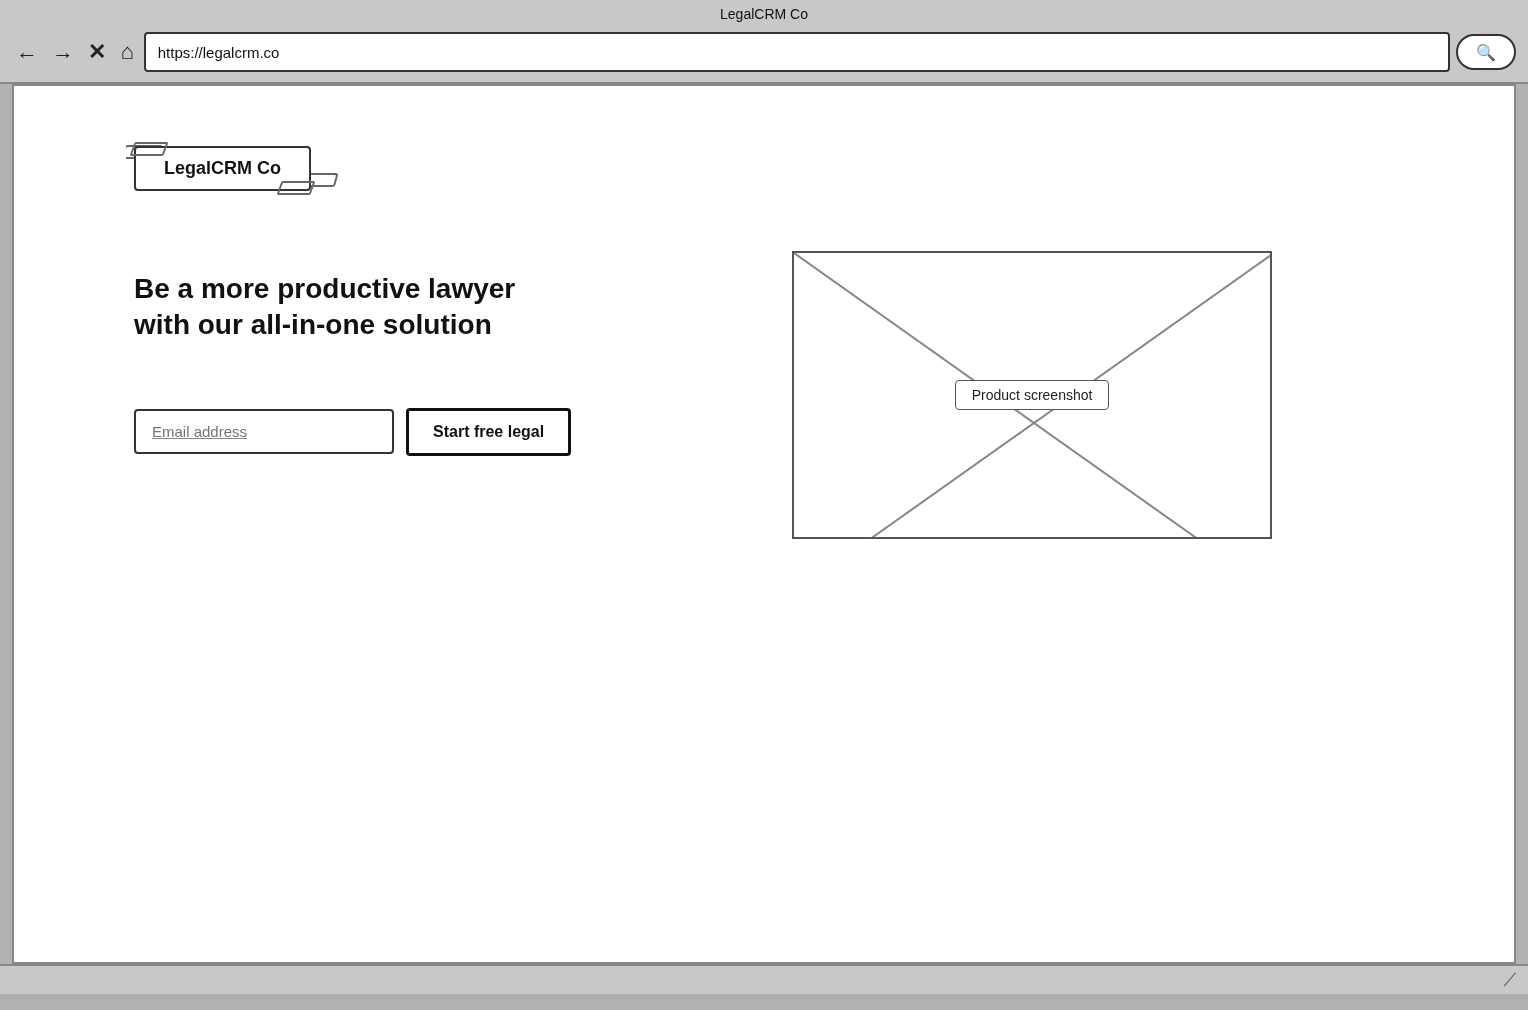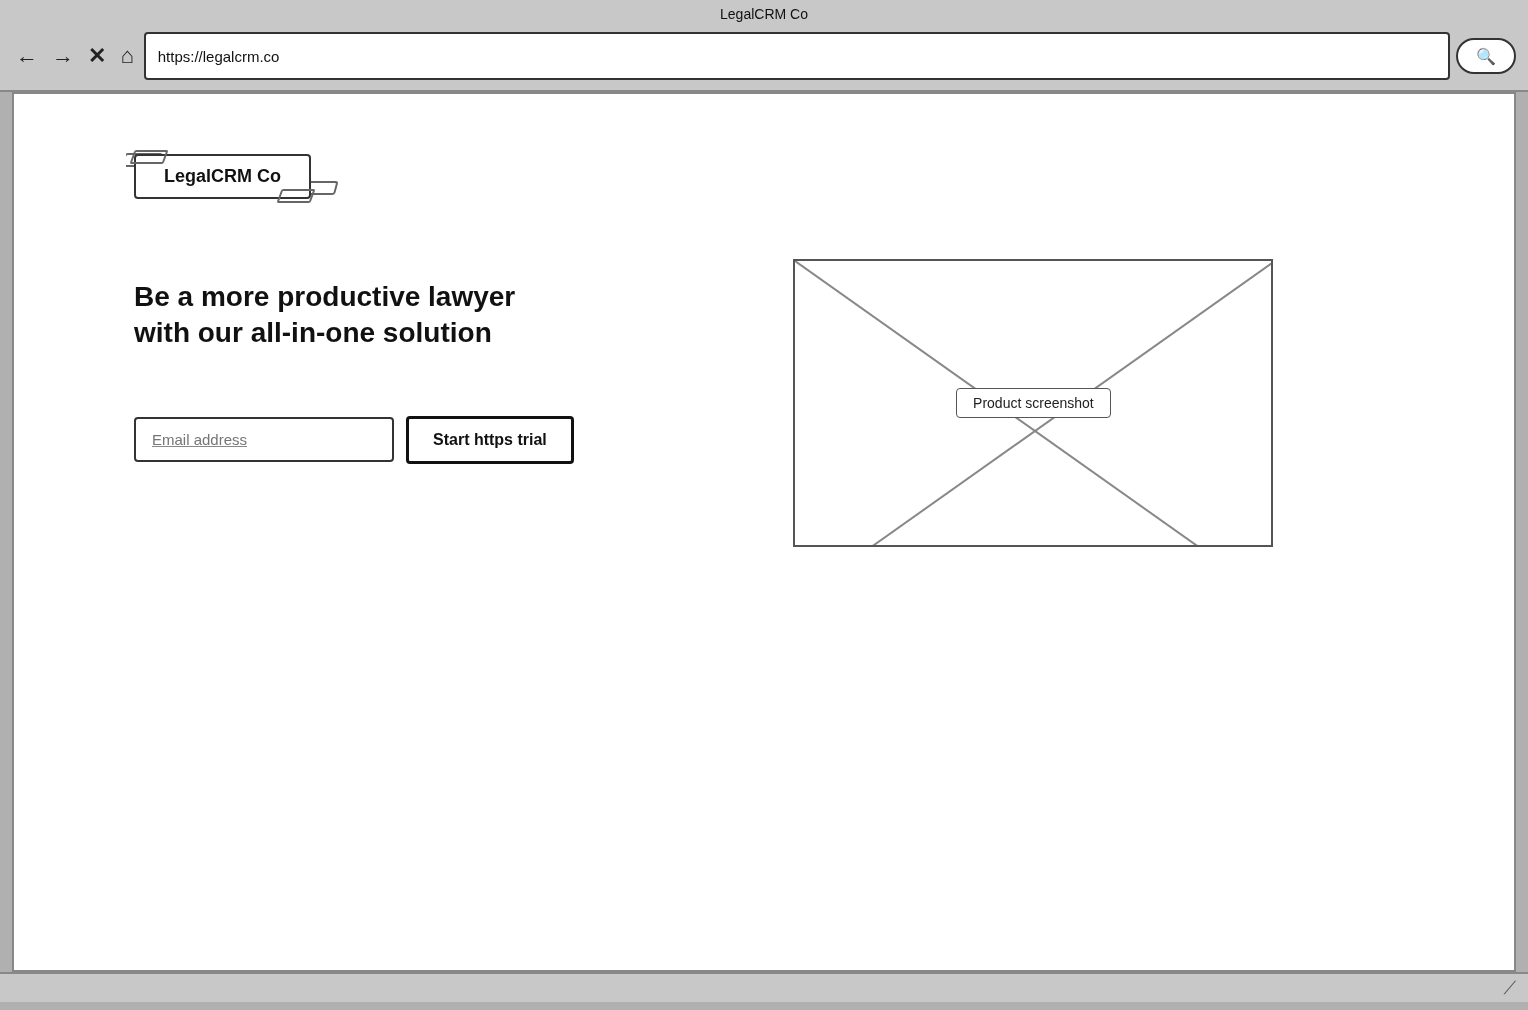--- a/index.html
+++ b/index.html
@@ -40,21 +40,21 @@
       cursor: pointer;
       font-size: 22px;
       line-height: 1;
       padding: 2px 4px;
       color: #222;
       font-weight: bold;
     }
 
     .url-bar {
       flex: 1;
-      height: 48px;
+      height: 40px;
       border: 2px solid #333;
       border-radius: 4px;
       background: white;
       padding: 0 12px;
       font-size: 15px;
       color: #111;
       outline: none;
     }
 
     .search-btn {
@@ -274,21 +274,21 @@
           <span>LegalCRM Co</span>
         </div>
       </div>
     </div>
 
     <div class="hero-section">
       <div class="hero-left">
         <h1 class="hero-heading">Be a more productive lawyer with our all-in-one solution</h1>
         <div class="cta-row">
           <input class="email-input" type="email" placeholder="Email address" style="">
-          <button class="cta-button">Start https trial</button>
+          <button class="cta-button">Start free legal</button>
         </div>
       </div>
 
       <div class="hero-right">
         <div class="screenshot-placeholder">
 
           <svg>
             <line x1="0" y1="0" x2="480" y2="340" stroke="#888" stroke-width="2"></line>
             <line x1="480" y1="0" x2="0" y2="340" stroke="#888" stroke-width="2"></line>
           </svg>

